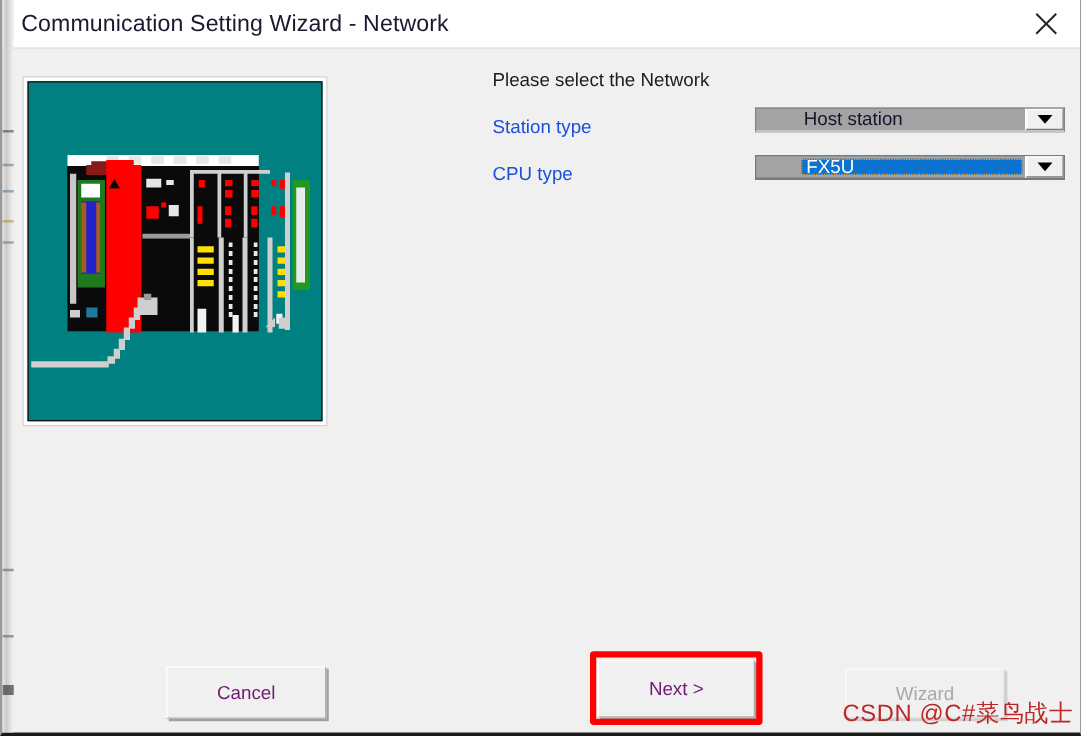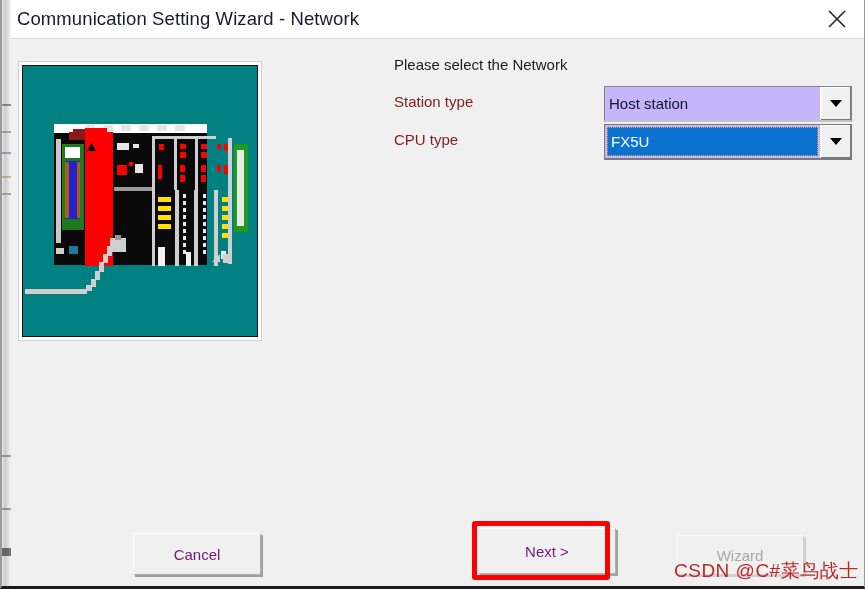--- a/index.html
+++ b/index.html
@@ -106,34 +106,35 @@
   }
   .form-row {
     position: relative;
     height: 36px;
     margin-bottom: 2px;
   }
   .form-row .row-label {
     position: absolute;
     left: 2px; top: 7px;
     font-size: 15px;
-    color: #7f1d1d;
+    color: #1d4ed8;
     white-space: nowrap;
   }
   .combo {
     position: absolute;
     left: 212px; top: 0;
-    width: 248px; height: 36px;
-    box-sizing: border-box;
-    background: #c4b5fd;
+    width: 248px; height: 20px;
+    box-sizing: border-box;
+    background: #a3a3a3;
     border: 1px solid #848484;
     border-right: 1px solid #848484;
     border-bottom: 2px solid #c4c4c4;
     display: flex;
     align-items: stretch;
+    padding-left: 34px;
   }
   .combo .combo-value {
     flex: 1;
     display: flex; align-items: center;
     padding: 0 4px;
     font-size: 15px;
     color: #14142b;
     overflow: hidden;
     white-space: nowrap;
   }
@@ -175,21 +176,21 @@
     border-left-color: #ffffff;
     box-shadow: 2px 2px 0 #a0a0a0;
     display: flex; align-items: center; justify-content: center;
     font-size: 15px;
     color: #701a75;
     cursor: pointer;
     user-select: none;
   }
   #btn-cancel { left: 131px; top: 533px; width: 128px; height: 42px; }
   #btn-back   { left: 330px; top: 533px; width: 128px; height: 42px; }
-  #btn-next   { left: 476px; top: 528px; width: 138px; height: 46px; }
+  #btn-next   { left: 476px; top: 528px; width: 126px; height: 46px; }
   #btn-finish {
     left: 674px; top: 535px; width: 128px; height: 40px;
     color: #a8a8a8;
     border: 1px solid #d2d2d2;
     border-top-color: #fafafa;
     border-left-color: #fafafa;
     box-shadow: 2px 2px 0 #cfcfcf;
     cursor: default;
   }
   #next-highlight {

